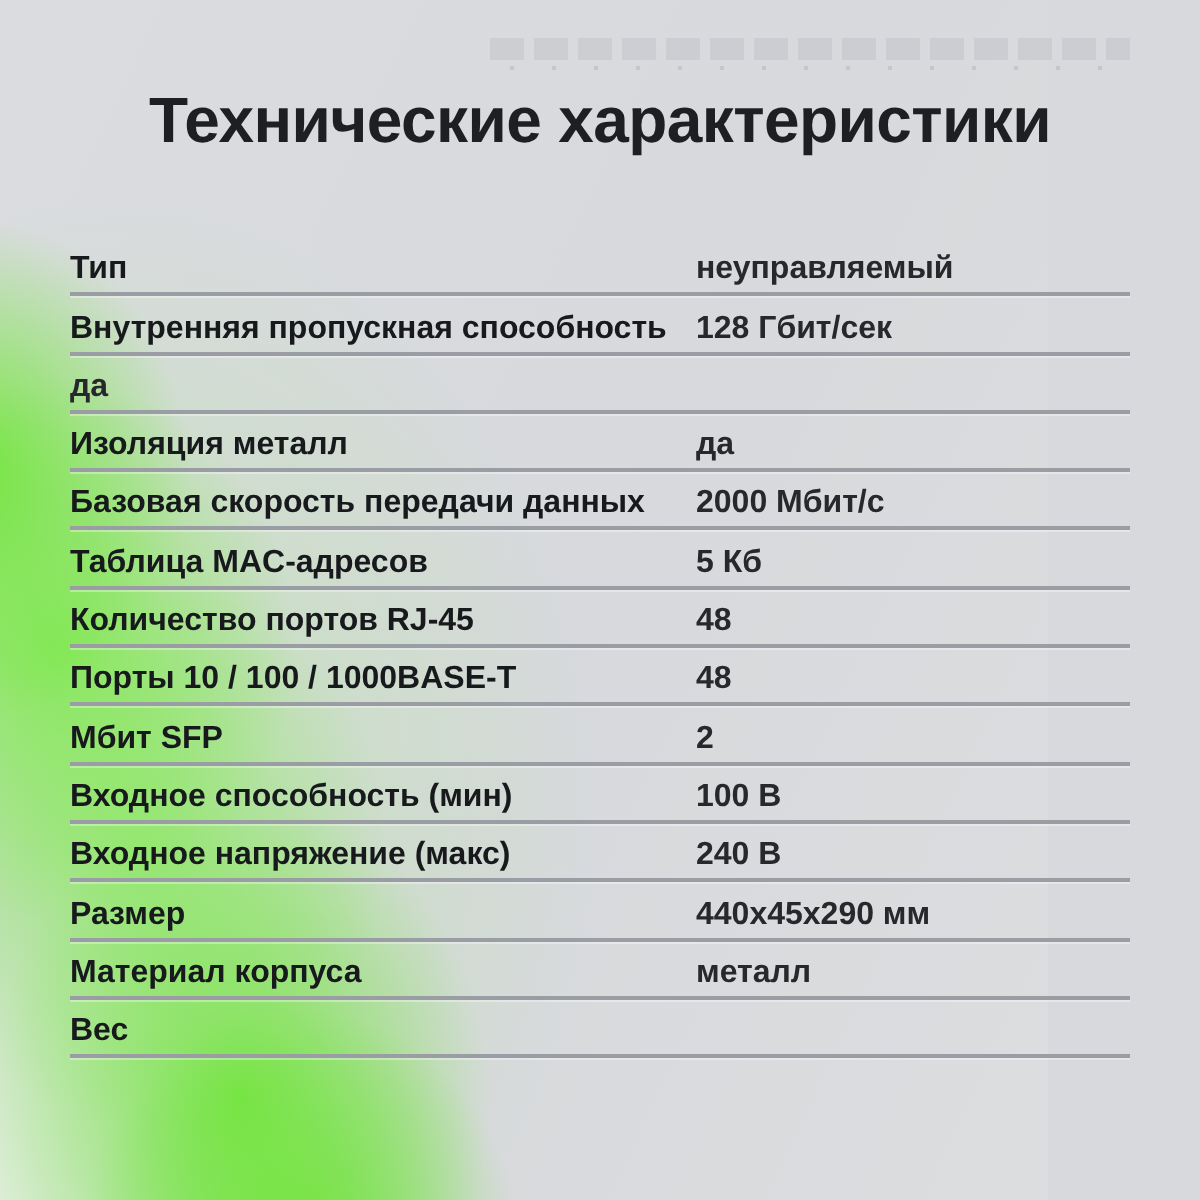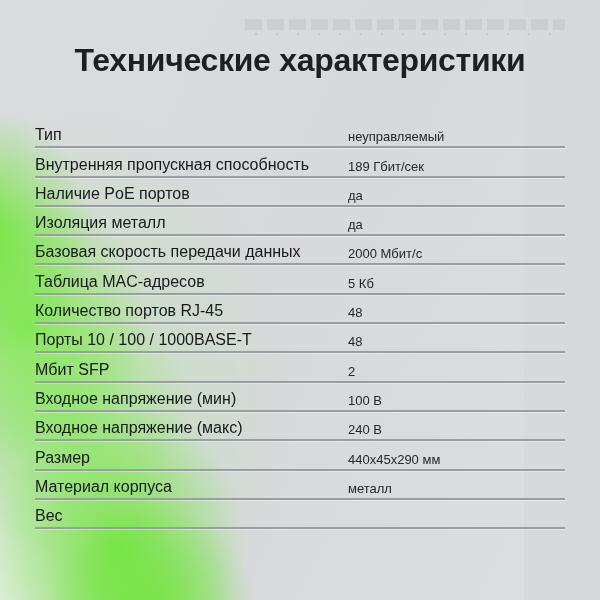--- a/index.html
+++ b/index.html
@@ -80,51 +80,50 @@
     display: flex;
     align-items: flex-end;
     padding-bottom: 2px;
     border-bottom: 2px solid var(--divider, #9a9da3);
     box-shadow: 0 1px 0 rgba(255,255,255,0.35);
   }
   .label {
     flex: none;
     width: 313px;
     font-size: 16px;
-    font-weight: normal;
+    font-weight: bold;
     color: #17191c;
     white-space: nowrap;
   }
   .value {
     flex: 1;
-    font-size: 13px;
-    font-weight: normal;
+    font-size: 16px;
+    font-weight: bold;
     color: #26282b;
     white-space: nowrap;
   }
 </style>
 </head>
 <body>
 
 <div class="stage">
   <div class="wm-ports"></div>
   <div class="wm-dots"></div>
   <div class="bg-green"></div>
   <h1 class="title">Технические характеристики</h1>
   <div class="spec-table">
       <div class="row">
     <div class="label">Тип</div>
     <div class="value">неуправляемый</div>
   </div>
       <div class="row">
     <div class="label">Внутренняя пропускная способность</div>
-    <div class="value">189 Гбит/сек</div>
+    <div class="value">128 Гбит/сек</div>
   </div>
       <div class="row">
-    <div class="label">Наличие PoE портов</div>
     <div class="value">да</div>
   </div>
       <div class="row">
     <div class="label">Изоляция металл</div>
     <div class="value">да</div>
   </div>
       <div class="row">
     <div class="label">Базовая скорость передачи данных</div>
     <div class="value">2000 Мбит/с</div>
   </div>
@@ -138,21 +137,21 @@
   </div>
       <div class="row">
     <div class="label">Порты 10 / 100 / 1000BASE-T</div>
     <div class="value">48</div>
   </div>
       <div class="row">
     <div class="label">Мбит SFP</div>
     <div class="value">2</div>
   </div>
       <div class="row">
-    <div class="label">Входное напряжение (мин)</div>
+    <div class="label">Входное способность (мин)</div>
     <div class="value">100 В</div>
   </div>
       <div class="row">
     <div class="label">Входное напряжение (макс)</div>
     <div class="value">240 В</div>
   </div>
       <div class="row">
     <div class="label">Размер</div>
     <div class="value">440x45x290 мм</div>
   </div>

